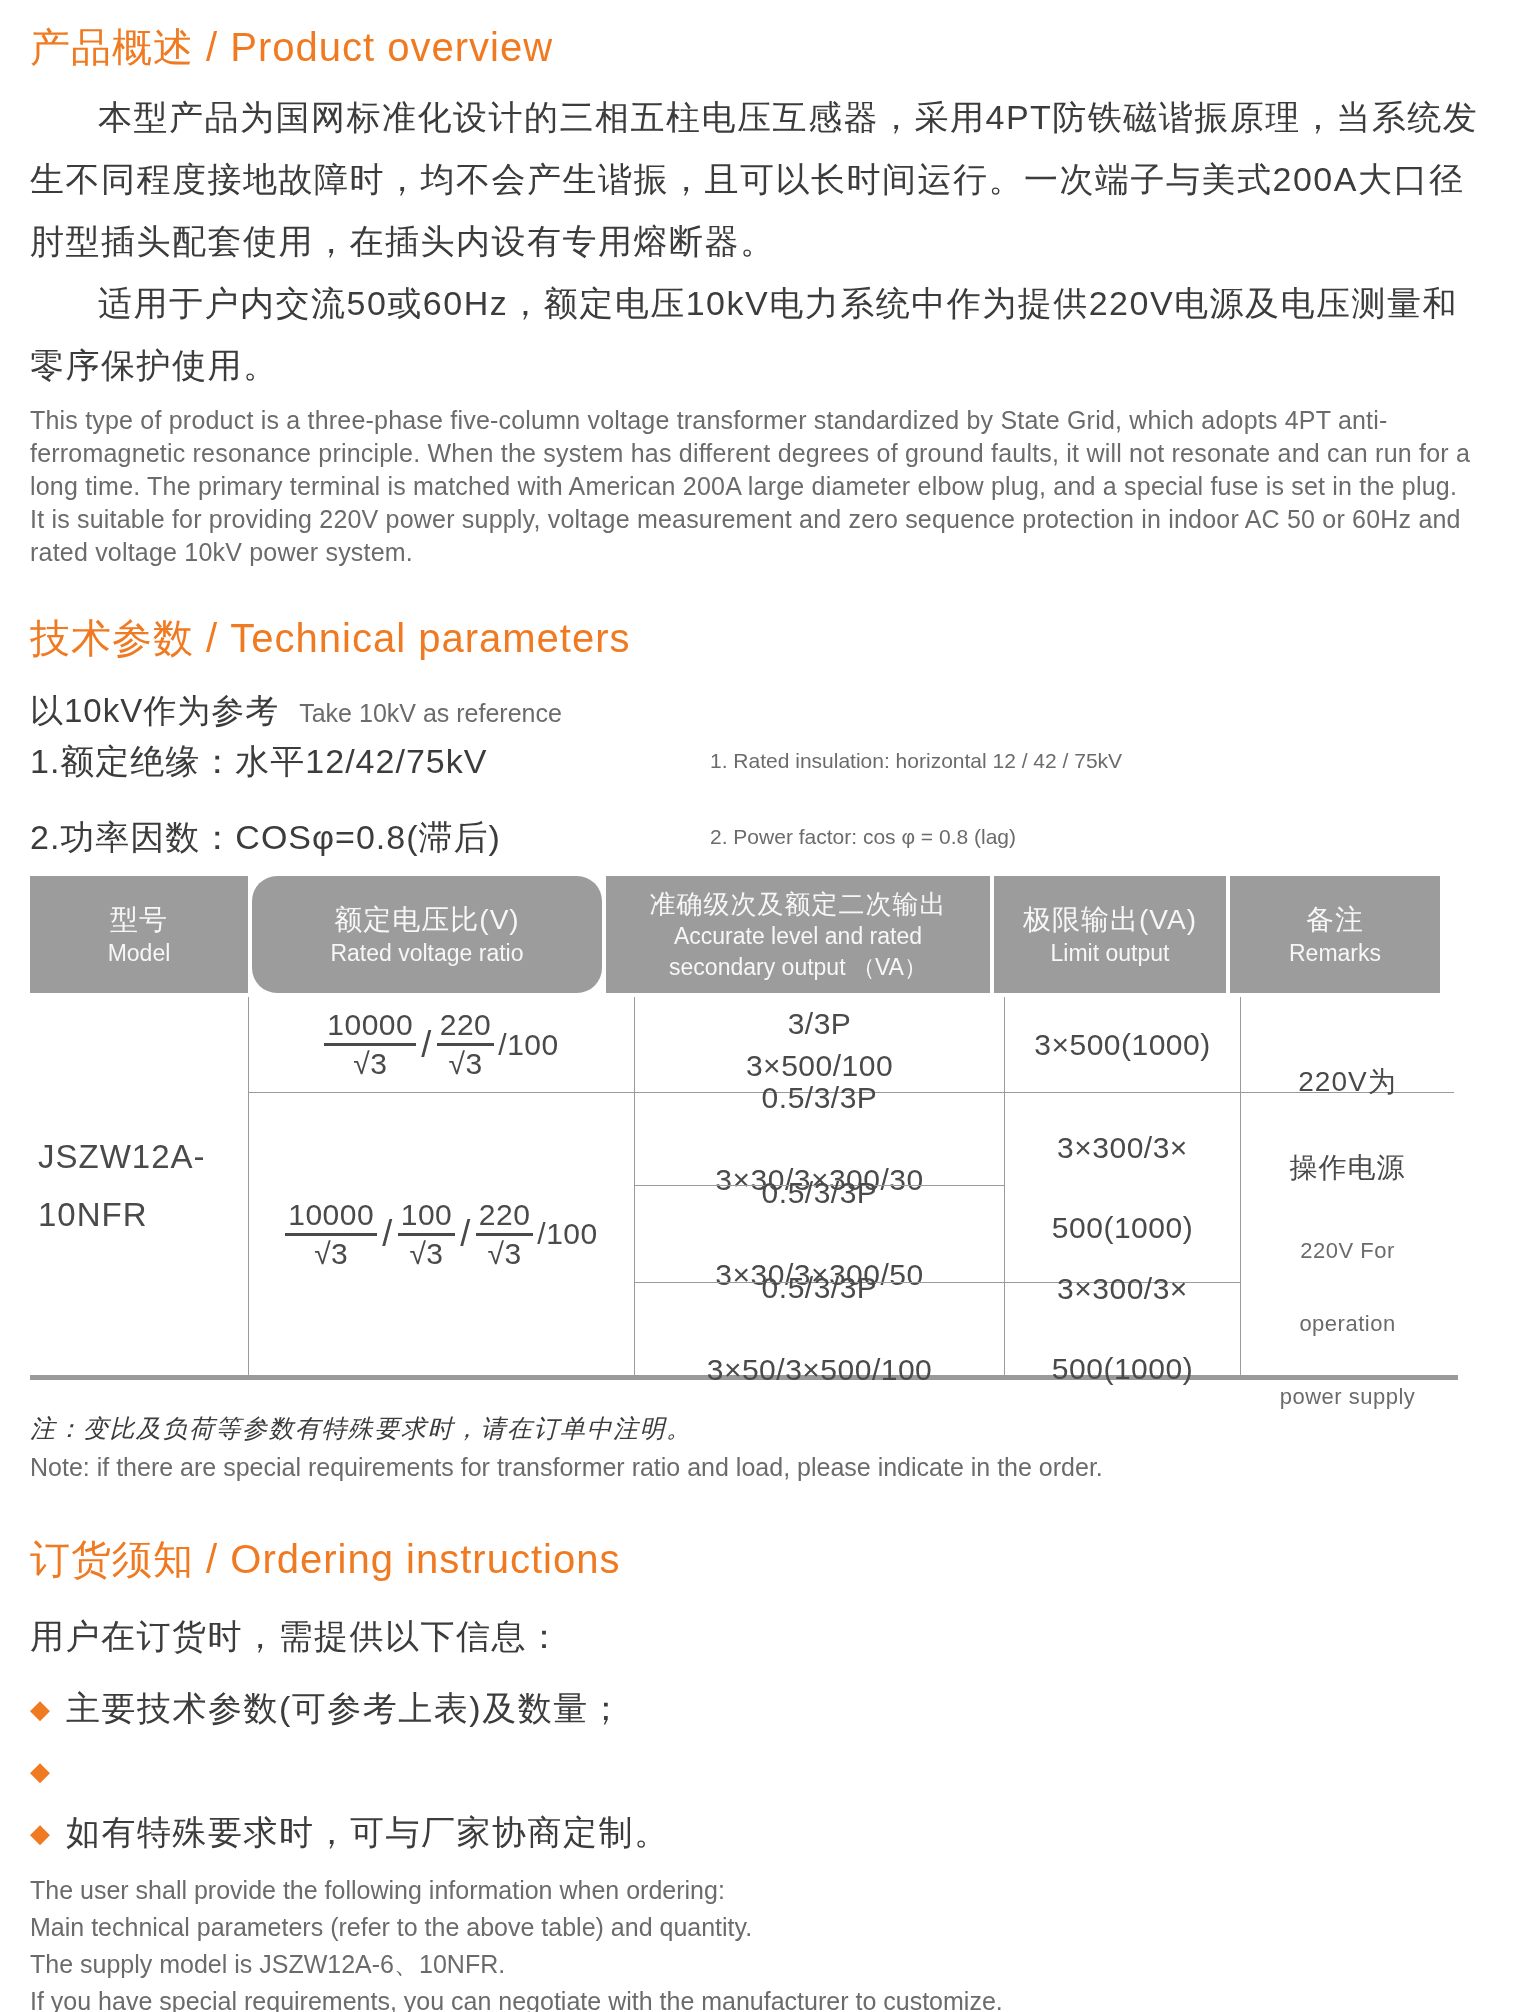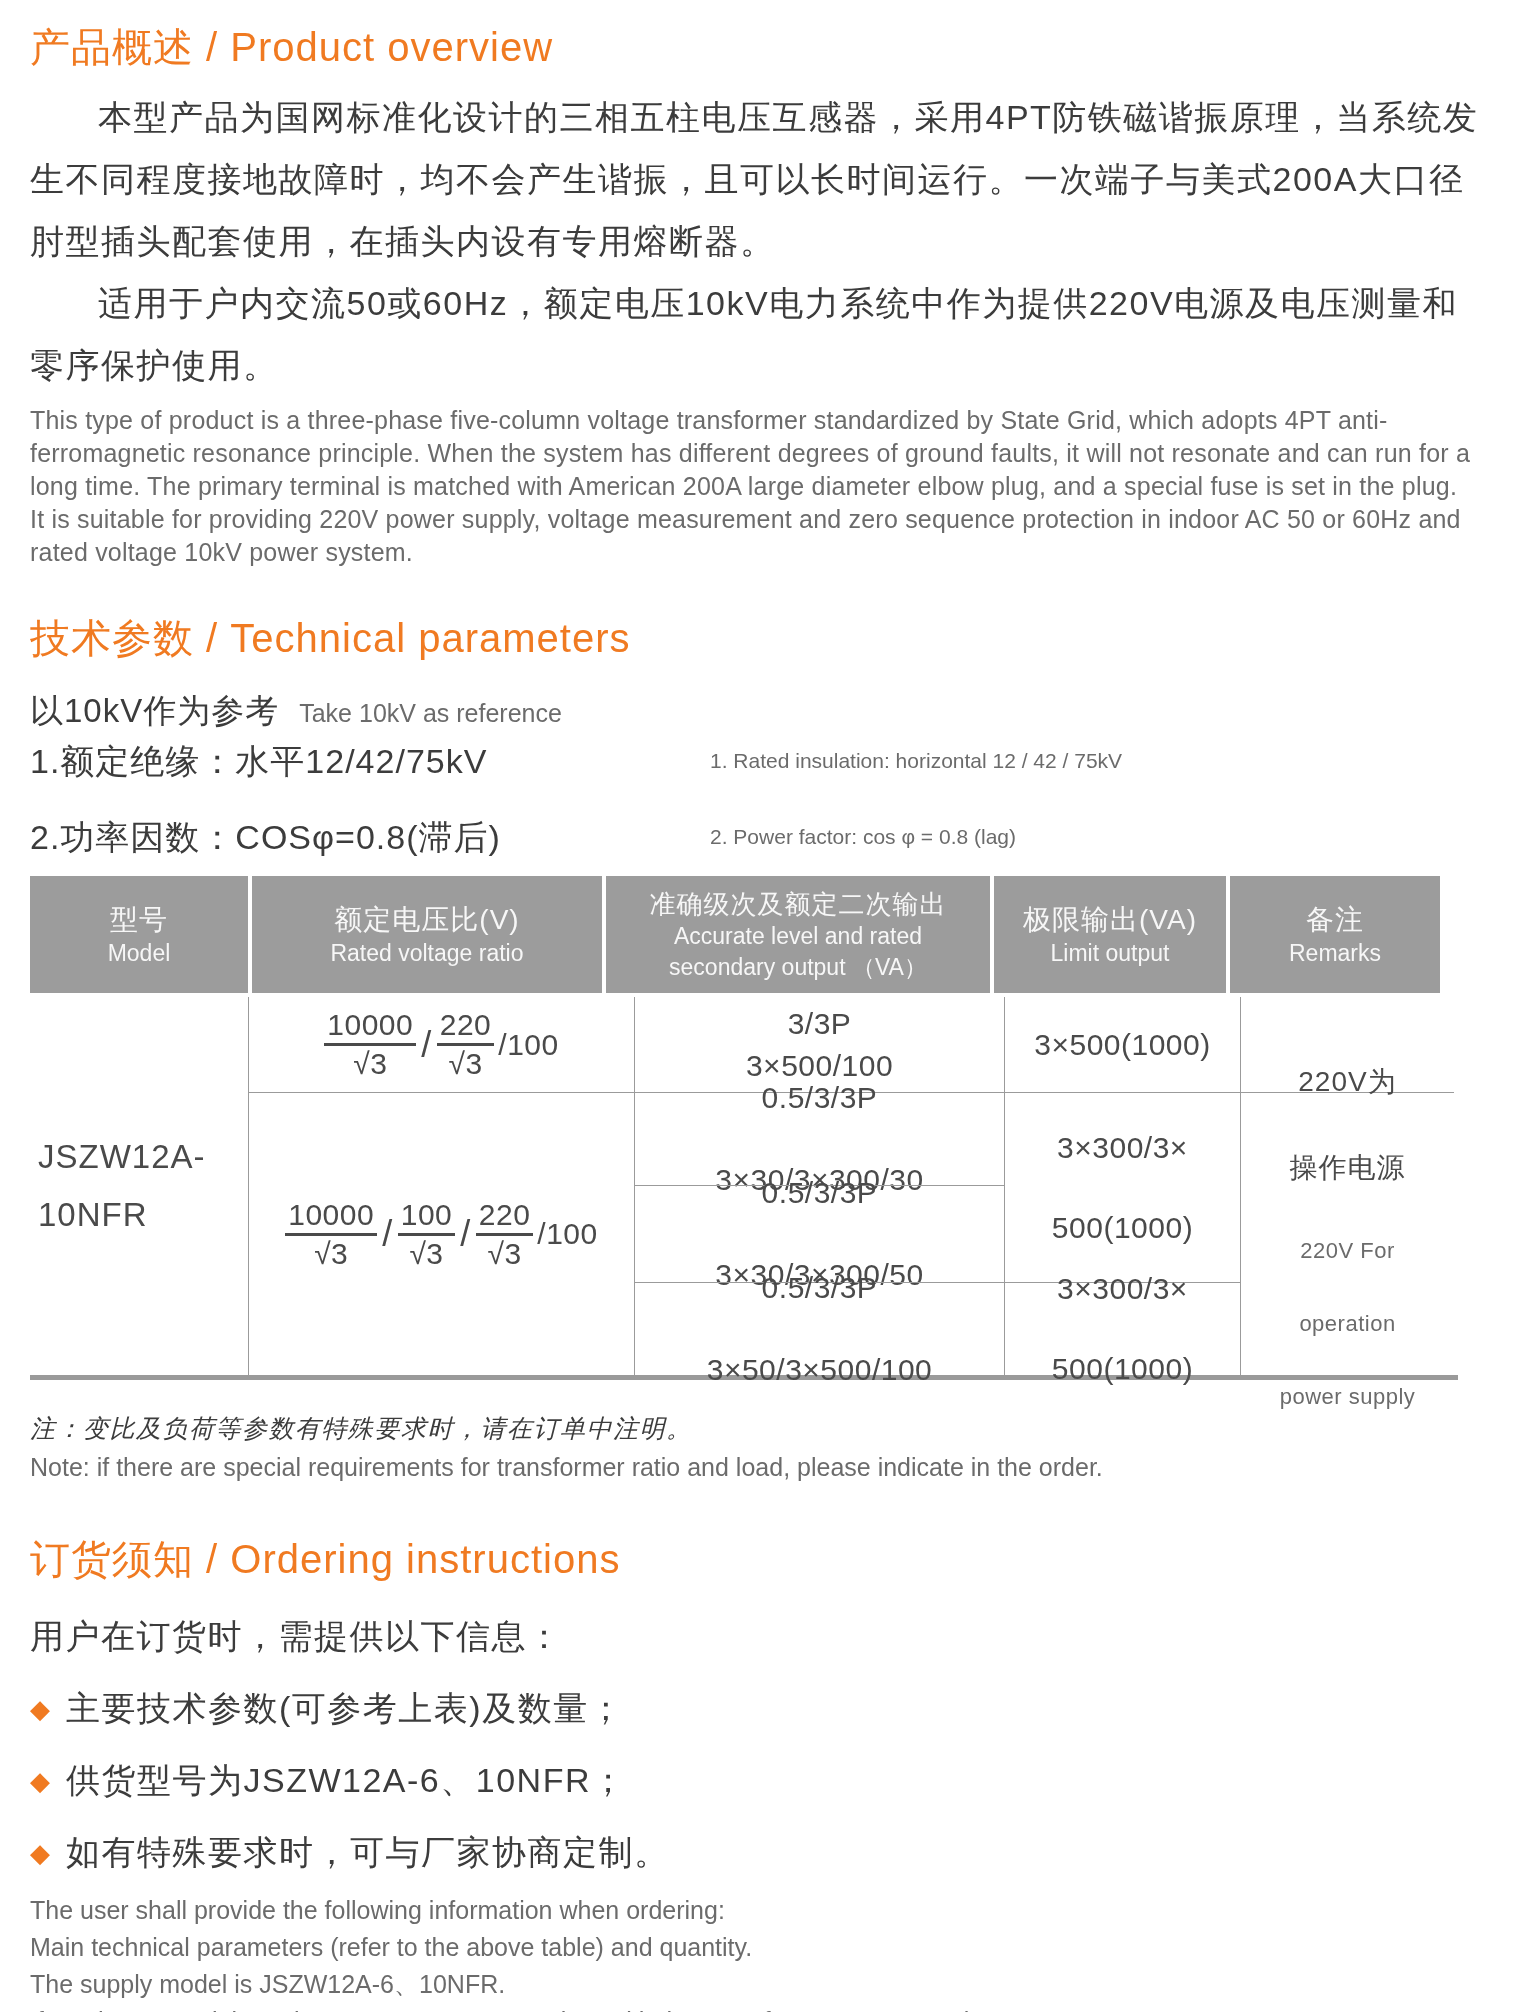--- a/index.html
+++ b/index.html
@@ -49,21 +49,21 @@
   .thead{display:flex;gap:4px;margin-bottom:4px;}
   .th{
     background:#9c9c9c;color:#f7f7f7;
     height:117px;display:flex;flex-direction:column;justify-content:center;align-items:center;
     text-align:center;box-sizing:border-box;
   }
   .th .cn{font-size:28px;line-height:36px;letter-spacing:1px;}
   .th .en{font-size:23px;line-height:30px;}
   .th3 .cn{font-size:26px;line-height:34px;}
   .th3 .en{font-size:23px;line-height:31px;}
-  .w1{width:218px;}.w2{width:350px;}.w3{width:384px;}.w4{width:232px;}.w5{width:210px;}
+  .w1{width:218px;}.w2{width:350px;border-radius:25px;}.w3{width:384px;}.w4{width:232px;}.w5{width:210px;}
   .tbody{
     display:grid;
     grid-template-columns:218px 386px 370px 236px 214px;
     grid-template-rows:95px 93px 97px 93px;
     border-bottom:5px solid #9a9a9a;
   }
   .td{
     display:flex;flex-direction:column;justify-content:center;align-items:center;
     text-align:center;box-sizing:border-box;
     font-size:30px;color:#4a4a4a;letter-spacing:0.5px;
@@ -240,21 +240,20 @@
 
 <div id="order-heading" class="h-orange">订货须知 / Ordering instructions</div>
 <div class="order-intro">用户在订货时，需提供以下信息：</div>
 
 <div class="bullet-row">
   <span class="bullet-icon">◆</span>
   <span class="bullet-text">主要技术参数(可参考上表)及数量；</span>
 </div>
 <div class="bullet-row">
   <span class="bullet-icon">◆</span>
-  <span class="bullet-text">供货型号为JSZW12A-6、10NFR；</span>
 </div>
 <div class="bullet-row">
   <span class="bullet-icon">◆</span>
   <span class="bullet-text">如有特殊要求时，可与厂家协商定制。</span>
 </div>
 
 <div class="order-en">
   <div>The user shall provide the following information when ordering:</div>
   <div>Main technical parameters (refer to the above table) and quantity.</div>
   <div>The supply model is JSZW12A-6、10NFR.</div>

